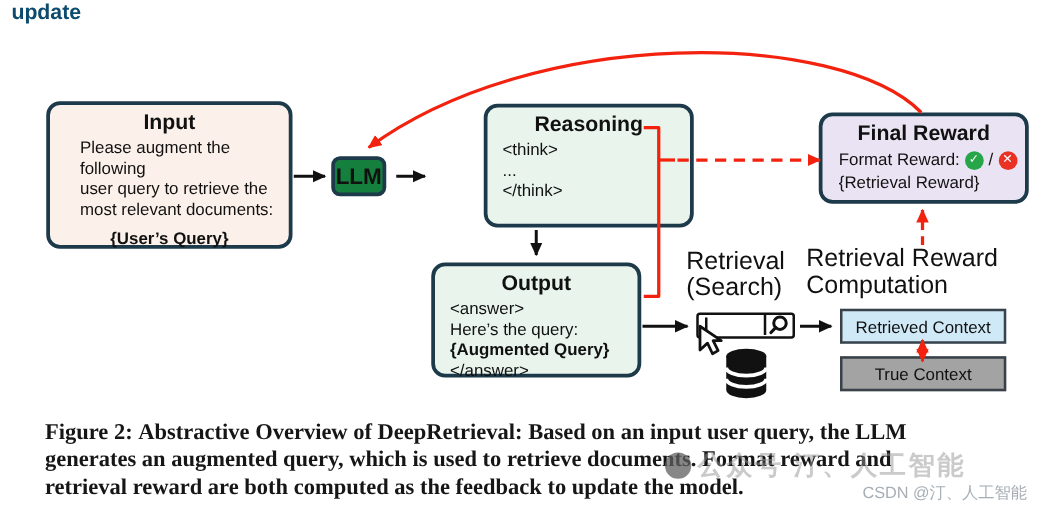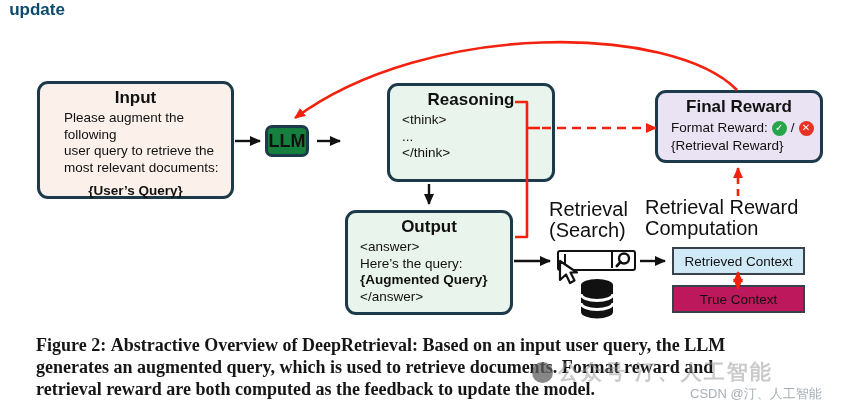--- a/index.html
+++ b/index.html
@@ -14,39 +14,39 @@
   }
   .node .title{font-weight:bold;font-size:17px;text-align:center;margin:4px 0 3px 0;line-height:19px;}
   .node .body{font-size:13.5px;line-height:16.5px;padding:0 0 0 12px;}
   .pre{white-space:pre-line;}
   .input-box{left:37px;top:81px;width:197px;height:118px;background:#fcf1ea;}
   .input-box .body{padding-left:24px;}
   .input-query{font-weight:bold;font-size:13.5px;text-align:center;margin-top:7px;}
   .llm-box{left:265px;top:125px;width:44px;height:32px;background:#15803d;border-radius:7px;
            display:flex;align-items:center;justify-content:center;font-weight:bold;font-size:18px;}
   .reasoning-box{left:345px;top:83px;width:168px;height:99px;background:#e9f5ec;margin-left:42px;}
-  .output-box{left:345px;top:210px;width:168px;height:105px;background:#e9f5ec;}
+  .output-box{left:345px;top:210px;width:168px;height:92px;background:#e9f5ec;}
   .bold-line{font-weight:bold;}
   .final-box{left:655px;top:90px;width:168px;height:73px;background:#e9e3f3;}
   .final-box .body{padding-left:13px;}
   .fr-line{display:flex;align-items:center;gap:4px;line-height:18px;}
   .badge{display:inline-flex;width:15px;height:15px;border-radius:50%;color:#fff;font-size:10px;
          font-weight:bold;align-items:center;justify-content:center;flex:0 0 auto;}
   .badge.ok{background:#27a649;}
   .badge.bad{background:#ea3224;}
   
   .biglabel{position:absolute;font-weight:normal;font-size:20px;line-height:21px;text-align:left;}
   .retrieval-label{left:549px;top:199px;width:94px;}
   .rrc-label{left:645px;top:197px;width:188px;}
   .update-label{left:494px;top:19px;width:74px;text-align:center;color:#0c4a6e;font-weight:bold;font-size:17px;}
   
   .ctx{position:absolute;left:672px;width:133px;height:28px;border:2px solid #39424a;
        display:flex;align-items:center;justify-content:center;font-size:13.5px;box-sizing:border-box;}
   .ctx.retrieved{top:247px;background:#cfe9f7;}
-  .ctx.true{top:285px;background:#be185d;}
+  .ctx.true{top:285px;background:#a3a3a3;}
   
   .searchbar{left:557px;top:250px;width:79px;height:21px;background:#fff;border:2.5px solid #111;border-radius:3px;}
   .caret{position:absolute;left:5px;top:2px;width:2px;height:12px;background:#111;}
   .sep{position:absolute;left:52px;top:0;width:2px;height:16px;background:#111;}
   .mag{position:absolute;left:55px;top:-1px;}
   
   .caption{position:absolute;left:36px;top:334px;width:800px;
            font-family:"Liberation Serif","DejaVu Serif",serif;font-size:18px;line-height:22px;color:#161616;}
   .cap-line{white-space:nowrap;font-weight:bold;}
   

